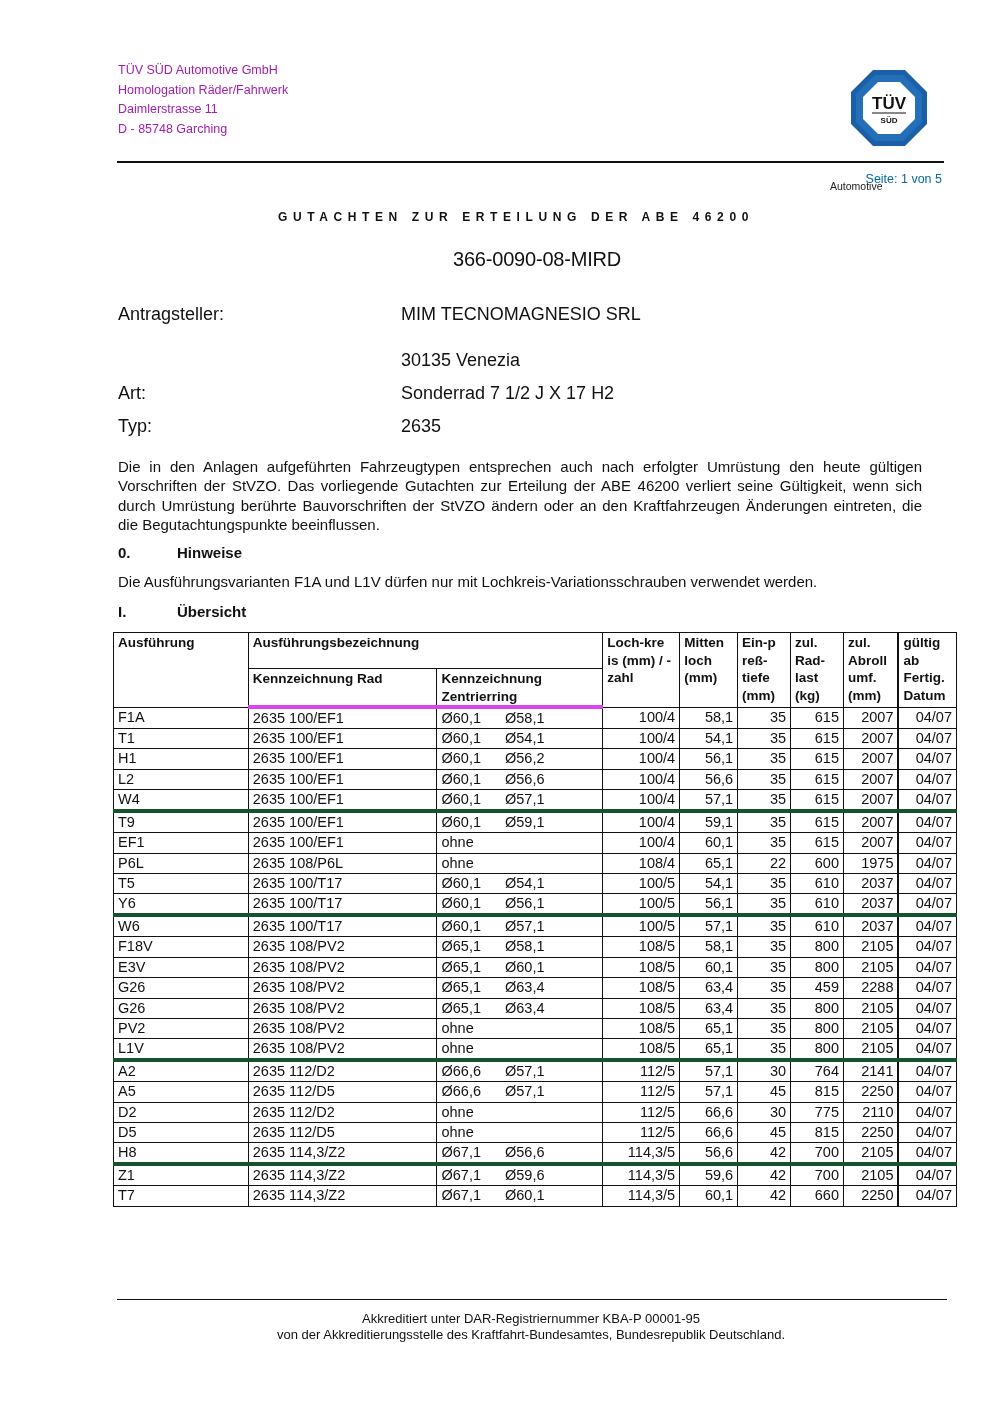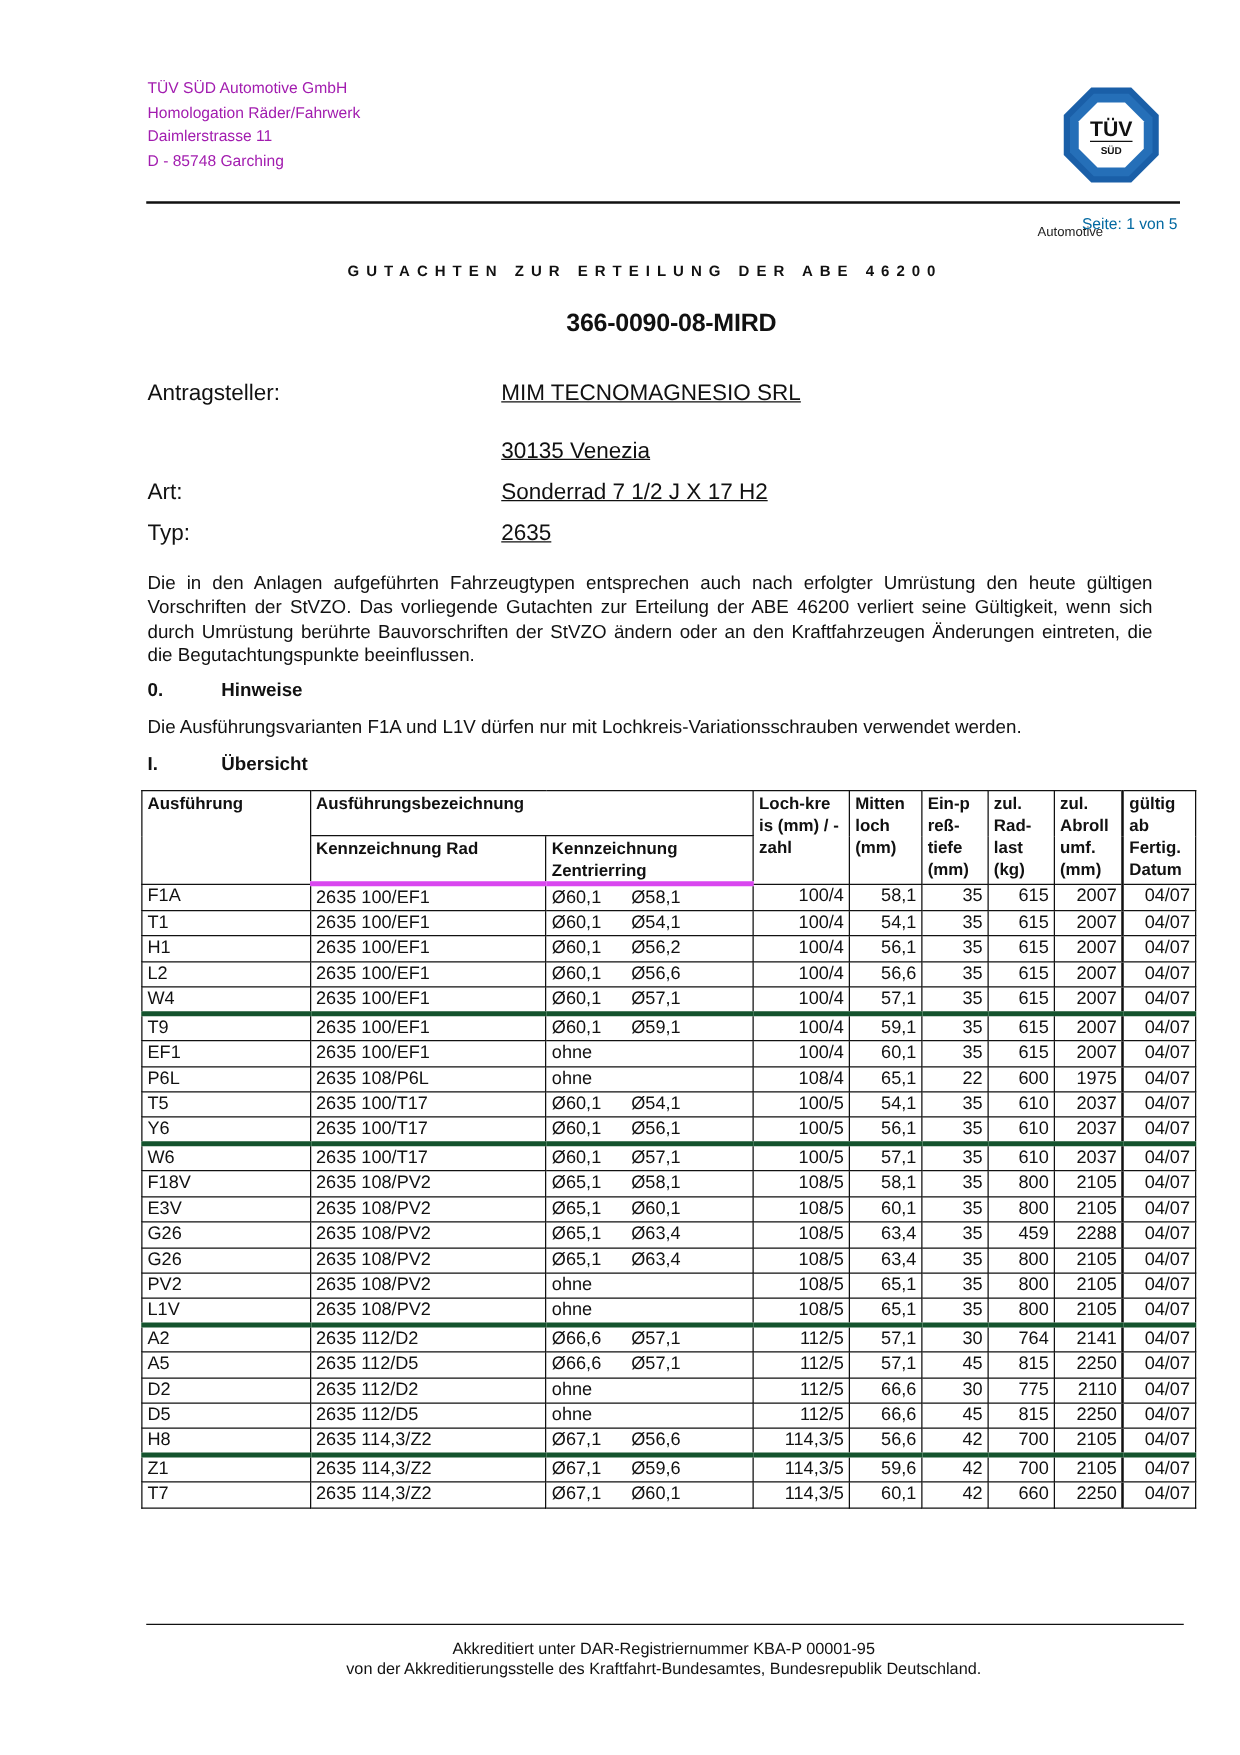--- a/index.html
+++ b/index.html
@@ -8,25 +8,25 @@
 
   .addr { position: absolute; left: 118px; top: 61px; font-size: 12.5px; line-height: 19.5px; color: #a21caf; }
   .addr div { white-space: nowrap; }
 
   .logo { position: absolute; left: 850px; top: 69px; width: 78px; height: 78px; }
   .logo-caption { position: absolute; left: 830px; top: 148px; width: 70px; text-align: left; font-size: 10.5px; color: #222; margin-top: 32px; }
   .head-rule { position: absolute; left: 117px; top: 161px; width: 827px; height: 2px; background: #111; }
   .page-no { position: absolute; right: 50px; top: 172px; font-size: 12.5px; color: #0369a1; }
 
   .title { position: absolute; left: 0; width: 992px; top: 210px; text-align: center; font-size: 12px; font-weight: bold; letter-spacing: 5.6px; padding-left: 40px; }
-  .subtitle { position: absolute; left: 0; width: 992px; top: 248px; text-align: center; font-size: 20px; font-weight: bold; padding-left: 82px; letter-spacing: -0.2px; }
+  .subtitle { position: absolute; left: 0; width: 992px; top: 248px; text-align: center; font-size: 20px; font-weight: normal; padding-left: 82px; letter-spacing: -0.2px; }
 
   .kv { position: absolute; left: 118px; font-size: 18px; color: #111; }
   .kv .k { position: absolute; left: 0; white-space: nowrap; }
-  .kv .v { position: absolute; left: 283px; white-space: nowrap; text-decoration: underline; }
+  .kv .v { position: absolute; left: 283px; white-space: nowrap; }
 
   .para { position: absolute; left: 118px; width: 804px; top: 457px; font-size: 15px; line-height: 19.3px; text-align: justify; text-align-last: left; }
   .section { position: absolute; left: 118px; font-size: 15px; font-weight: bold; }
   .section .num { position: absolute; left: 0; }
   .section .lbl { position: absolute; left: 59px; white-space: nowrap; }
   .note { position: absolute; left: 118px; top: 573px; font-size: 15px; white-space: nowrap; }
 
   table.ov { position: absolute; left: 113px; top: 632px; border-collapse: collapse; font-size: 14.5px; width: 844px; }
   table.ov th, table.ov td { border: 1px solid #111; padding: 0 4px; vertical-align: top; }
   table.ov th { font-weight: bold; text-align: left; font-size: 13.5px; line-height: 17.5px; padding-top: 1px; }

